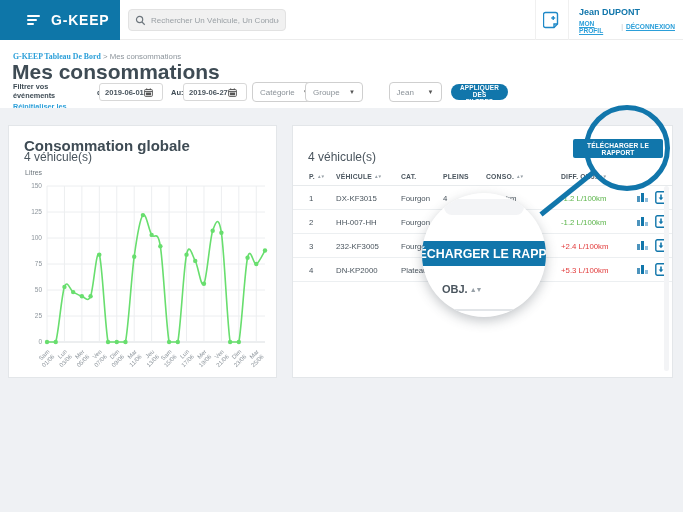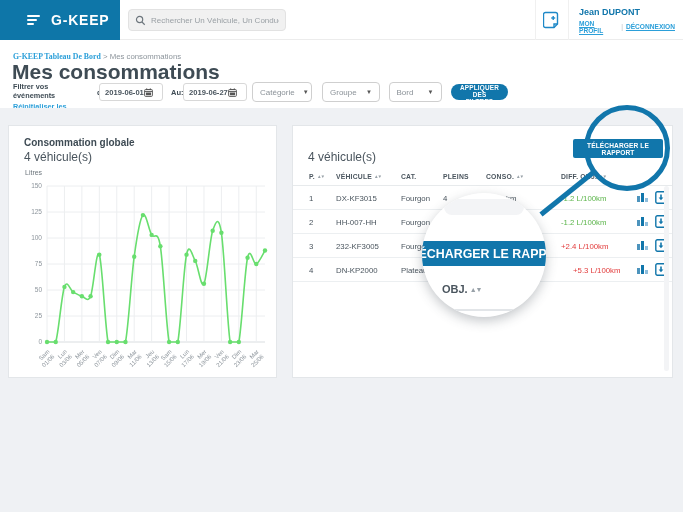--- a/index.html
+++ b/index.html
@@ -53,21 +53,21 @@
   .dropdown .caret { font-size:6px; color:#555; margin-left:8px; }
   .apply-btn { position:absolute; left:392px; top:2px; height:16px; padding:0 9px;
     background:var(--accent); color:#fff; border:none; border-radius:8px;
     font-size:6.4px; font-weight:bold; letter-spacing:.2px; cursor:pointer; font-family:inherit; }
 
   
   .content { position:absolute; left:0; top:108px; width:683px; height:404px; background:#eff1f4; }
   .card { position:absolute; background:#fff; border:1px solid #e3e6e9; }
   #chart-card { left:8px;  top:17px; width:269px; height:253px; }
   #table-card { left:292px; top:17px; width:381px; height:253px; }
-  .card-title { position:absolute; left:15px; top:11px; font-size:10px; font-weight:bold; color:#3E4B54; }
+  .card-title { position:absolute; left:15px; top:11px; font-size:15px; font-weight:bold; color:#3E4B54; }
   .card-sub   { position:absolute; left:15px; top:24px; font-size:12px; color:#4a555e; }
   .litres-label { position:absolute; left:16px; top:43px; font-size:7px; color:#6d767d; }
 
   
   .thead { position:absolute; left:0; top:42px; width:100%; height:18px;
     border-bottom:1px solid #e7eaec; }
   .th { position:absolute; top:5px; font-size:6.8px; font-weight:bold; color:#4a555e;
     letter-spacing:.2px; cursor:pointer; white-space:nowrap; }
   .trow { position:absolute; left:0; width:100%; height:24px; border-bottom:1px solid #eceff1; }
   .td { position:absolute; top:8px; font-size:7.8px; color:#4a555e; white-space:nowrap; }
@@ -177,26 +177,26 @@
         <line x1="0.7" y1="3.8" x2="9.3" y2="3.8" stroke="#555" stroke-width="1.1"></line>
         <line x1="3" y1="0.4" x2="3" y2="2.2" stroke="#555" stroke-width="1.1"></line>
         <line x1="7" y1="0.4" x2="7" y2="2.2" stroke="#555" stroke-width="1.1"></line>
         <rect x="2.2" y="5" width="5.6" height="3" fill="#555"></rect>
       </svg>
     </div>
     <div class="dropdown" style="left:239px;width:60px">
       <span class="dtext">Catégorie</span>
       <span class="caret">▼</span>
     </div>
-    <div class="dropdown" style="left:309px;width:58px">
+    <div class="dropdown" style="left:292px;width:58px">
       <span class="dtext">Groupe</span>
       <span class="caret">▼</span>
     </div>
     <div class="dropdown" style="left:375.5px;width:53px">
-      <span class="dtext">Bord</span>
+      <span class="dtext">Jean</span>
       <span class="caret">▼</span>
     </div>
     <button class="apply-btn" style="left:438px">APPLIQUER DES FILTRES</button>
   </div>
 
   <div class="content">
 
     <div class="card" id="chart-card">
       <div class="card-title">Consommation globale</div>
       <div class="card-sub">4 véhicule(s)</div>
@@ -355,21 +355,21 @@
                 </svg>
               </span>
             </div>
           </div>
           <div class="trow" style="top: 132px;">
             <span class="td" style="left: 16px;">4</span>
             <span class="td" style="left: 43px;">DN-KP2000</span>
             <span class="td" style="left: 108px;">Plateau</span>
             <span class="td" style="left: 150px;"></span>
             <span class="td" style="left: 193px;"></span>
-            <span class="td diff-red" style="left: 280px;">+5.3 L/100km</span>
+            <span class="td diff-red" style="left: 268px;">+5.3 L/100km</span>
             <div class="row-icons">
               <span>
                 <svg width="13" height="12" viewBox="0 0 13 12">
                   <rect x="1" y="5" width="3" height="6" fill="#4D94BD"></rect>
                   <rect x="5" y="2" width="3" height="9" fill="#1176AB"></rect>
                   <rect x="9" y="7" width="3" height="4" fill="#8FBEDC"></rect>
                 </svg>
               </span>
               <span>
                 <svg width="12" height="13" viewBox="0 0 12 13">

